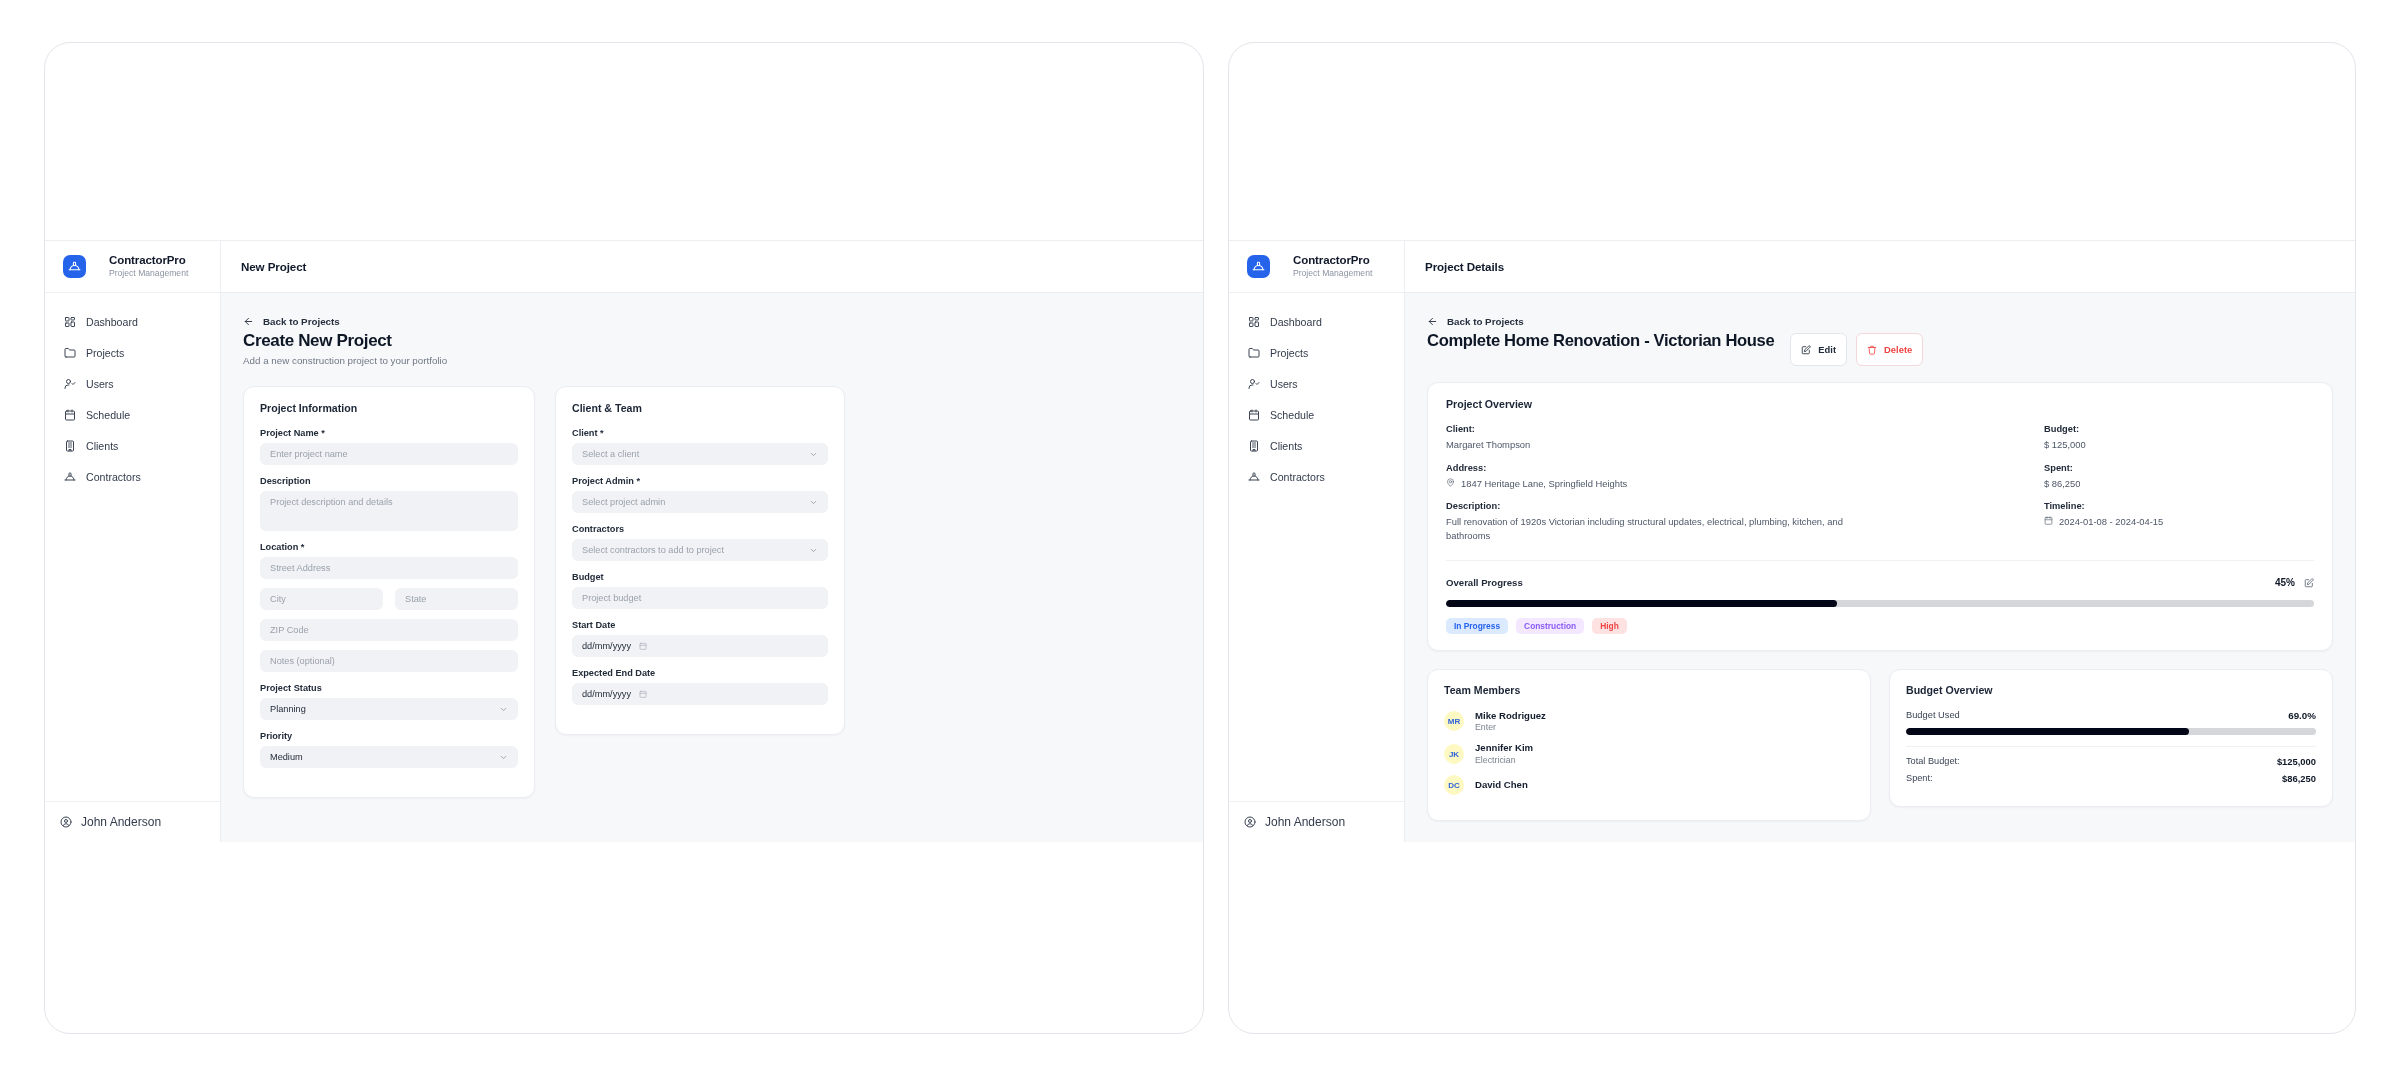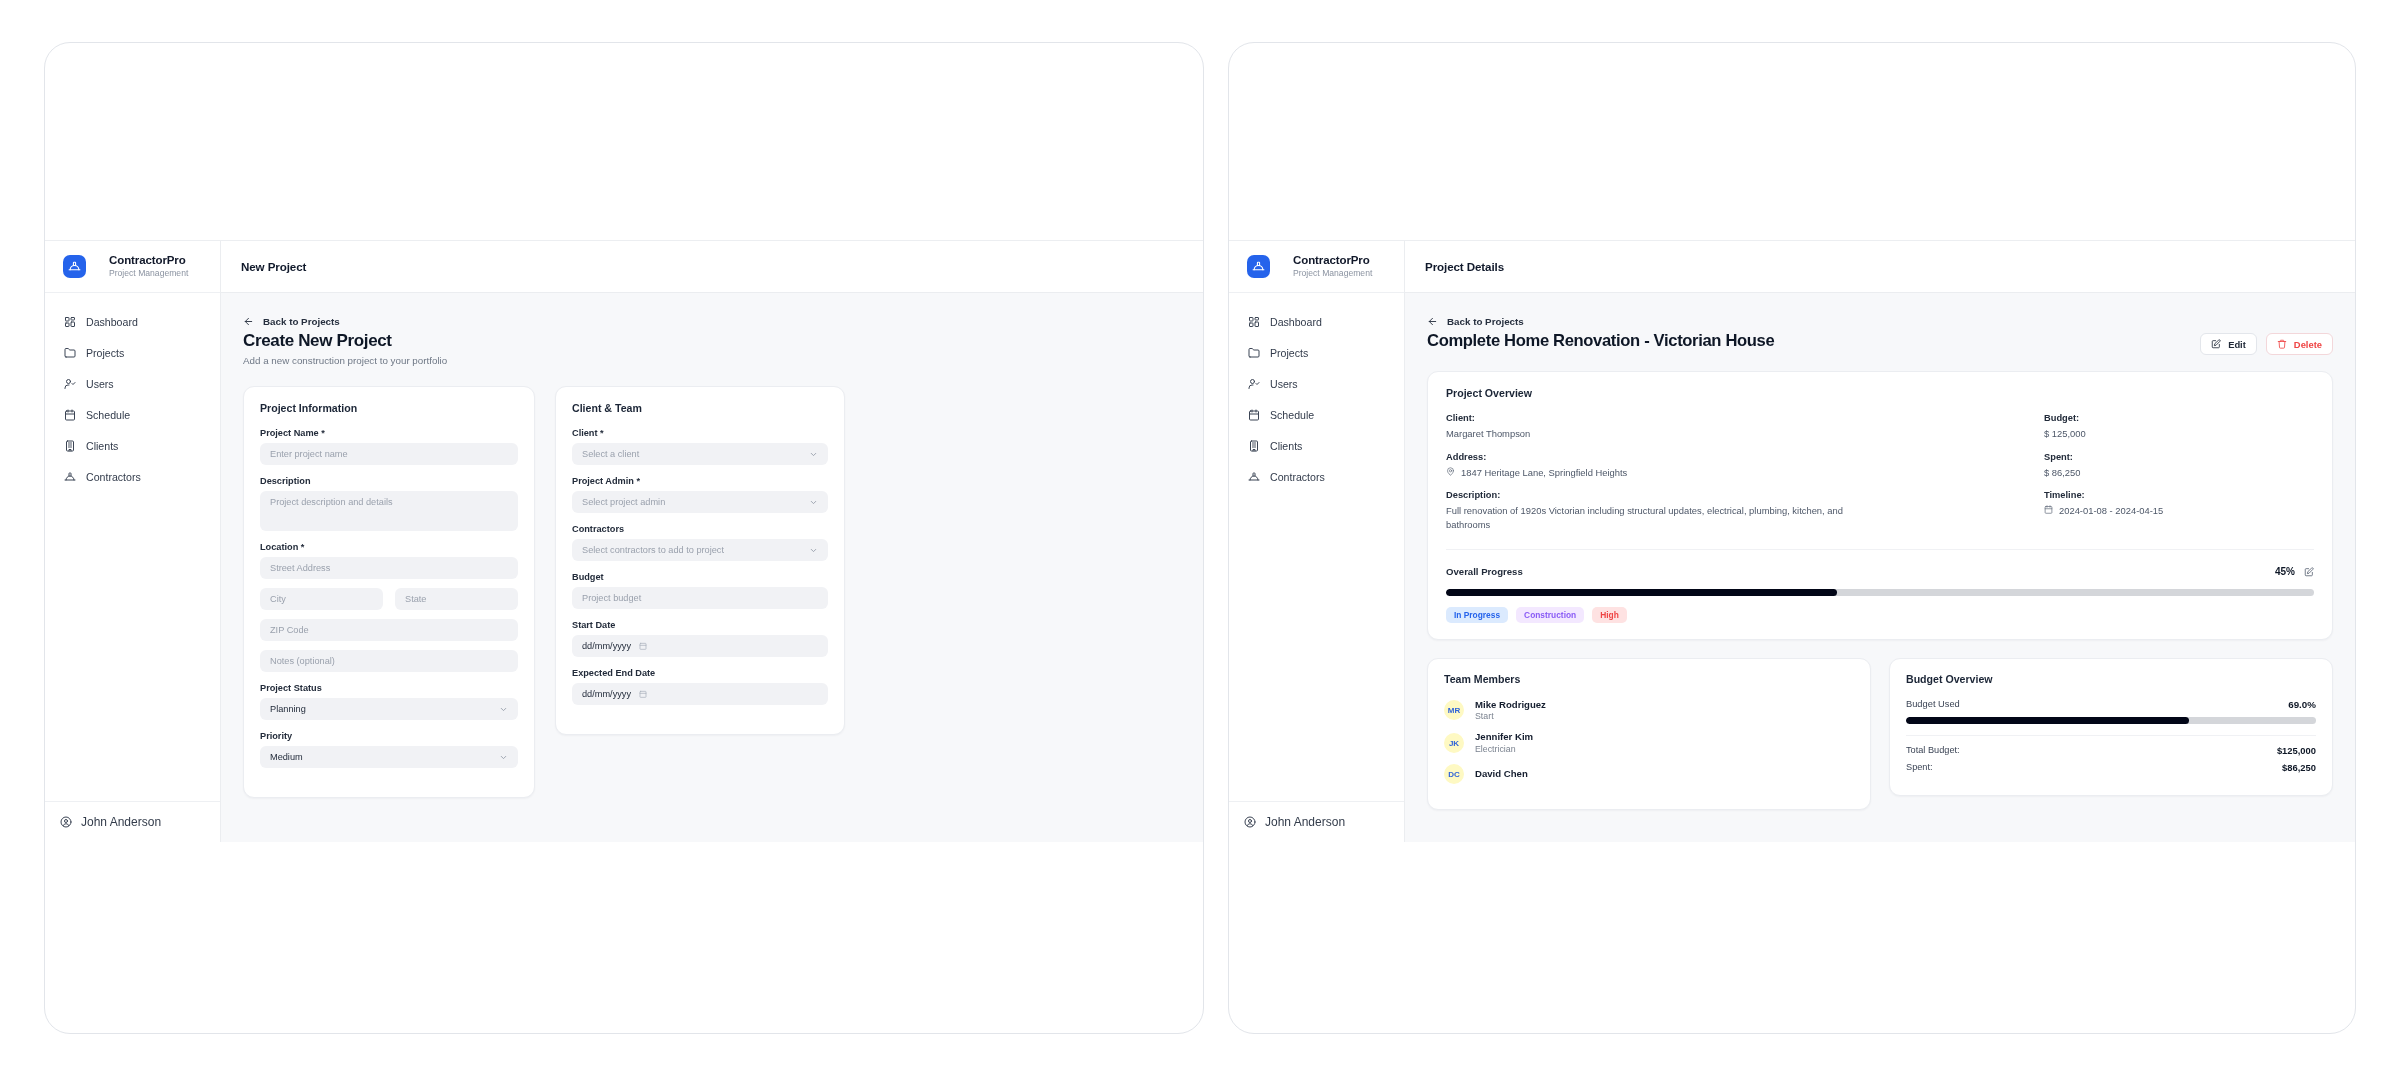--- a/index.html
+++ b/index.html
@@ -133,26 +133,26 @@
   .inp.sel { justify-content:space-between; }
   .inp.sel .chev { color:#9aa1ad; display:flex; }
   .row2 { display:flex; gap: 12px; }
   .row2 > * { flex: 1 1 0; min-width: 0; }
   .gap-sm { margin-bottom: 9px; }
   .date-ico { margin-left: 8px; display:flex; color:#aab1bd; }
 
   .col-team { width: 290px; }
 
   
-  .det-head { display:flex; align-items:flex-start; justify-content:space-between; gap: 16px; }
+  .det-head { display:flex; align-items:flex-start; gap: 16px; }
   .det-title { font-size: 16.6px; font-weight:700; color:#0e1726; letter-spacing:-0.35px; }
   .det-actions { display:flex; gap: 9px; flex:none; padding-top: 2px; }
   .btn {
     display:inline-flex; align-items:center; gap:7px;
-    height: 22px; padding: 0 10px;
+    height: 33px; padding: 0 10px;
     background:#fff; border:1px solid #e3e6eb; border-radius:6px;
     font-size: 9.4px; font-weight:700; color:#222b3a; cursor:pointer;
   }
   .btn.danger { color:#ef4444; border-color:#f3d7da; }
   .btn svg { display:block; }
 
   .overview-card { margin-top: 16px; padding: 15px 18px 16px 18px; }
   .ov-grid { display:flex; gap: 26px; }
   .ov-col { flex: 1 1 0; min-width:0; }
   .ov-col.right { flex: 0 0 270px; }
@@ -656,21 +656,21 @@
 
           
           <div class="bottom-row">
 
             <div class="card">
               <div class="card-title">Team Members</div>
               <div class="member">
                 <span class="avatar">MR</span>
                 <span>
                   <span class="m-name" style="display:block">Mike Rodriguez</span>
-                  <span class="m-role" style="display:block">Start</span>
+                  <span class="m-role" style="display:block">Enter</span>
                 </span>
               </div>
               <div class="member">
                 <span class="avatar">JK</span>
                 <span>
                   <span class="m-name" style="display:block">Jennifer Kim</span>
                   <span class="m-role" style="display:block">Electrician</span>
                 </span>
               </div>
               <div class="member">

